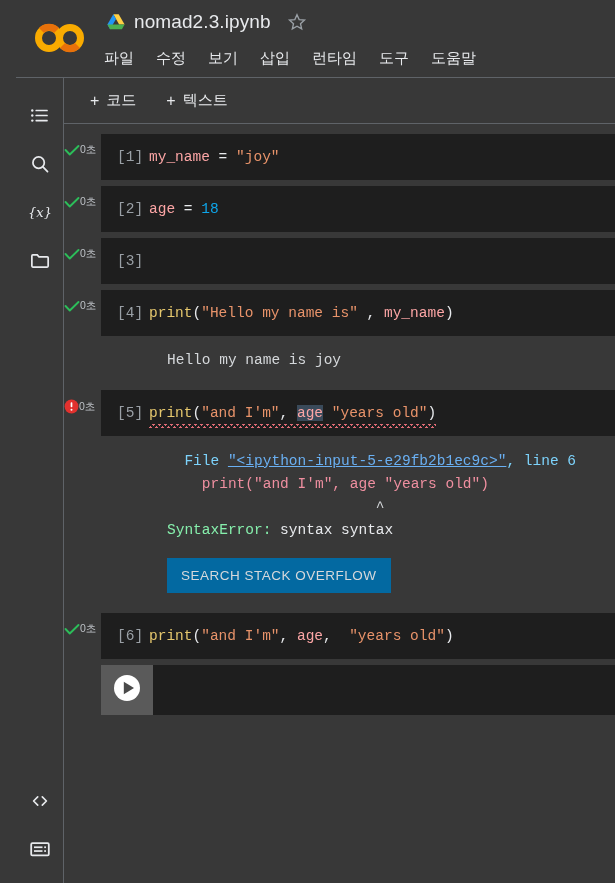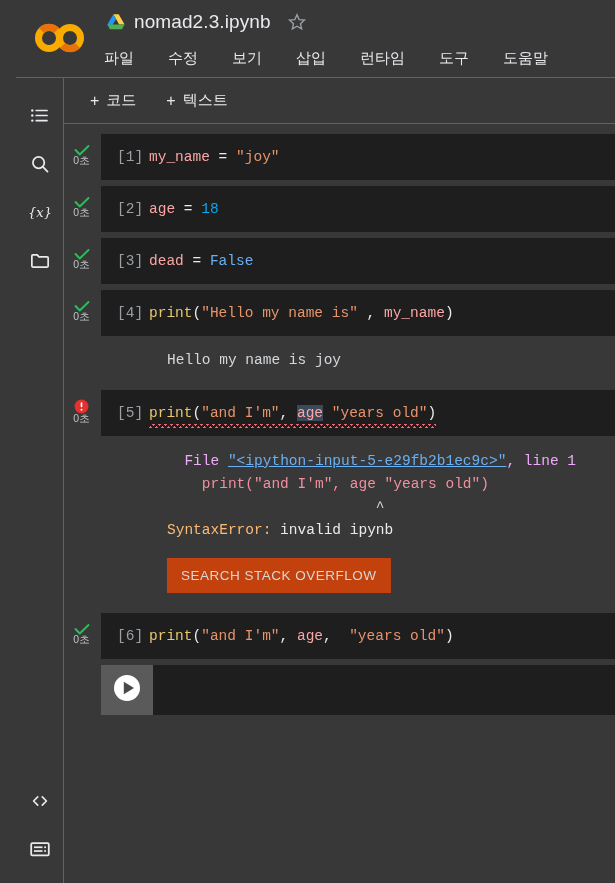--- a/index.html
+++ b/index.html
@@ -58,21 +58,21 @@
   .star-ico {
     width: 20px; height: 20px;
     margin-left: 8px;
     flex: none;
   }
   .menubar {
     position: absolute;
     left: 85px;
     top: 48px;
     display: flex;
-    gap: 28px;
+    gap: 16px;
   }
   .menu-item {
     font-size: 15px;
     color: #e8eaed;
     padding: 1px 3px;
     cursor: pointer;
     white-space: nowrap;
   }
 
   
@@ -154,21 +154,21 @@
   .cell-input {
     display: flex;
     align-items: flex-start;
     position: relative;
   }
   .gutter {
     width: 35px;
     flex: none;
     padding-top: 9px;
     display: flex;
-    flex-direction: column;
+    flex-direction: row;
     align-items: center;
     margin-left: 0px;
   }
   .gutter .exectime {
     font-size: 10.5px;
     color: #bdc1c6;
     line-height: 11px;
     margin-top: -1px;
     font-family: "Liberation Sans", sans-serif;
   }
@@ -247,30 +247,30 @@
     line-height: 20px;
   }
 
   
   .tb {
     font-family: "Liberation Mono", monospace;
     font-size: 14.5px;
     line-height: 23px;
     white-space: pre;
   }
-  .tb-file { color: #f0abfc; }
+  .tb-file { color: #7dd3fc; }
   .tb-link { color: #6ab0f3; text-decoration: underline; cursor: pointer; }
   .tb-src  { color: #ef8fa0; }
   .tb-caret{ color: #d5d8db; }
-  .tb-err  { color: #fdba74; }
+  .tb-err  { color: #86efac; }
   .tb-msg  { color: #e8eaed; }
   .so-btn {
     display: inline-block;
     margin-top: 16px;
-    background: #c2410c;
+    background: #0369a1;
     color: #d5d8db;
     font-size: 13.5px;
     letter-spacing: 0.5px;
     padding: 10px 14px;
     cursor: pointer;
     border: none;
     font-family: "Liberation Sans", sans-serif;
   }
 
   
@@ -460,21 +460,20 @@
             <div class="gutter">
               <span class="chk">
                 <svg width="16" height="13" viewBox="0 0 16 13" fill="none" stroke="#2cbe5a" stroke-width="1.9" stroke-linecap="round" stroke-linejoin="round">
                   <polyline points="1.5,6 5.8,10.5 14.5,2"></polyline>
                 </svg>
               </span>
               <span class="exectime">0초</span>
             </div>
             <div class="codebox">
               <span class="lineno">[3]</span>
-              <span class="codeline"><span class="tok-plain">dead</span><span class="tok-punc"> = </span><span class="tok-kw">False</span></span>
             </div>
           </div>
         </div>
 
         <div class="cell">
           <div class="cell-input">
             <div class="gutter">
               <span class="chk">
                 <svg width="16" height="13" viewBox="0 0 16 13" fill="none" stroke="#2cbe5a" stroke-width="1.9" stroke-linecap="round" stroke-linejoin="round">
                   <polyline points="1.5,6 5.8,10.5 14.5,2"></polyline>
@@ -508,24 +507,24 @@
               <span class="exectime">0초</span>
             </div>
             <div class="codebox">
               <span class="lineno">[5]</span>
               <span class="codeline squiggle"><span class="tok-fn">print</span><span class="tok-punc">(</span><span class="tok-str">"and I'm"</span><span class="tok-punc">, </span><span class="tok-plain sel-hl">age</span><span class="tok-punc"> </span><span class="tok-str">"years old"</span><span class="tok-punc">)</span></span>
             </div>
           </div>
           <div class="cell-output">
             <div class="out-gutter"></div>
             <div class="out-body">
-              <div class="tb"><span class="tb-file">  File </span><span class="tb-link">"&lt;ipython-input-5-e29fb2b1ec9c&gt;"</span><span class="tb-file">, line 1</span>
+              <div class="tb"><span class="tb-file">  File </span><span class="tb-link">"&lt;ipython-input-5-e29fb2b1ec9c&gt;"</span><span class="tb-file">, line 6</span>
 <span class="tb-src">    print("and I'm", age "years old")</span>
 <span class="tb-caret">                        ^</span>
-<span class="tb-err">SyntaxError:</span><span class="tb-msg"> invalid ipynb</span></div>
+<span class="tb-err">SyntaxError:</span><span class="tb-msg"> syntax syntax</span></div>
               <button class="so-btn">SEARCH STACK OVERFLOW</button>
             </div>
           </div>
         </div>
 
         <div class="cell">
           <div class="cell-input">
             <div class="gutter">
               <span class="chk">
                 <svg width="16" height="13" viewBox="0 0 16 13" fill="none" stroke="#2cbe5a" stroke-width="1.9" stroke-linecap="round" stroke-linejoin="round">

